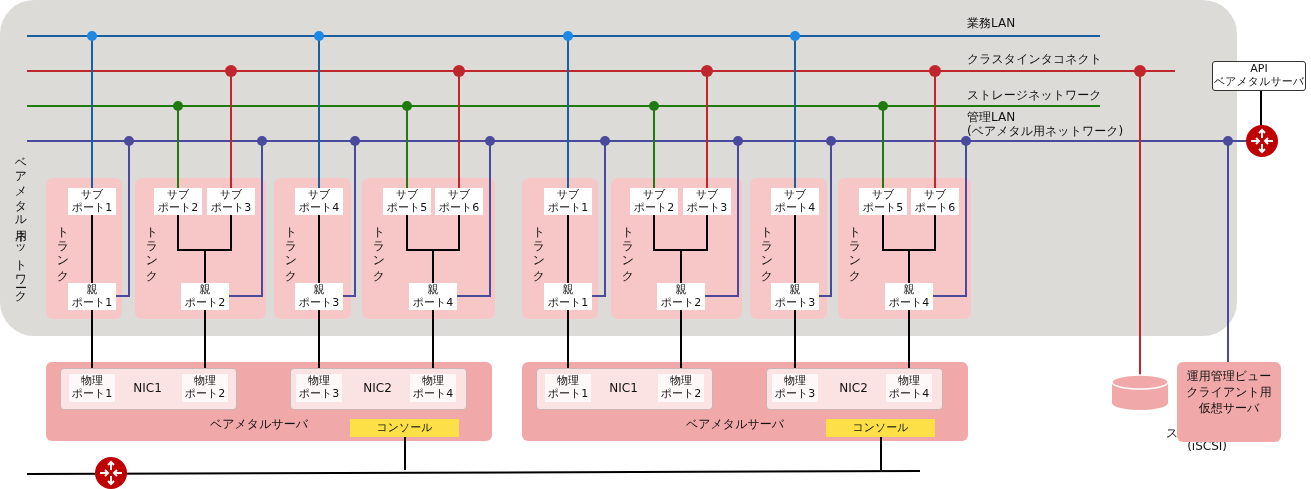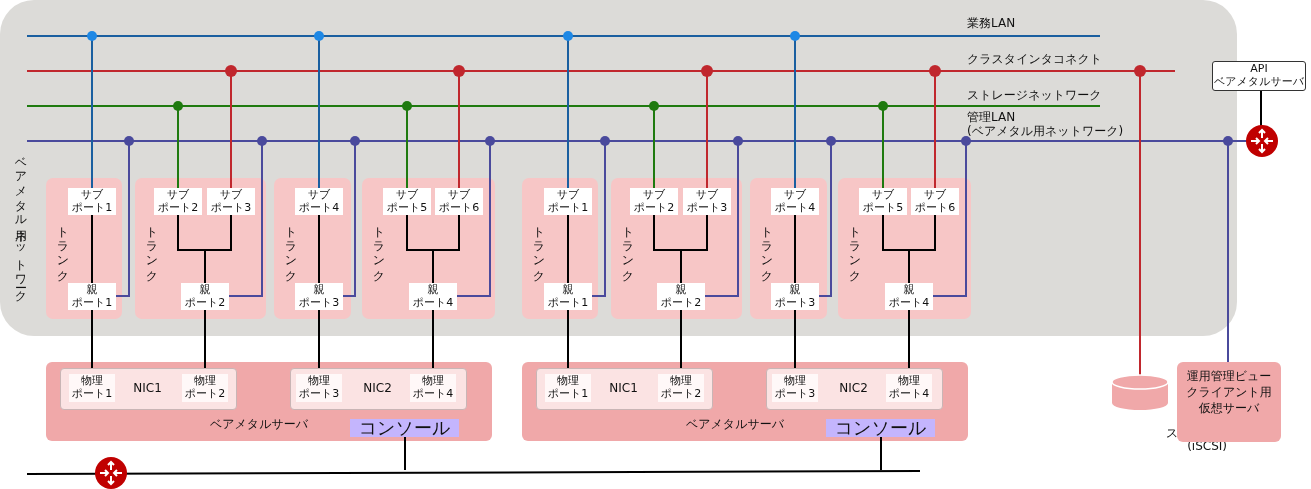--- a/index.html
+++ b/index.html
@@ -8,21 +8,21 @@
   .abs { position: absolute; }
   #gray-area { left: 0; top: 0; width: 1237px; height: 336px; background: #dcdbd8; border-radius: 34px; }
   .trunk { background: #f7c6c6; border-radius: 7px; }
   .lbl { background: #fff; text-align: center; line-height: 13px; font-size: 11px; white-space: nowrap; }
   .vtext { writing-mode: vertical-rl; font-size: 12px; letter-spacing: 1px; }
   .server { background: #f0a8a9; border-radius: 6px; }
   .nic { background: #fbe3e3; border: 1px solid #c9b5b5; border-radius: 4px; }
   .netlabel { font-size: 12px; white-space: nowrap; line-height: 14px; }
   svg#wires { position: absolute; left: 0; top: 0; }
   .api-box { background: #fff; border: 1px solid #333; border-radius: 3px; text-align: center; line-height: 13px; font-size: 11px; }
-  .console { background: #c4b5fd; text-align: center; font-size: 18px; line-height: 18px; }
+  .console { background: #fde047; text-align: center; font-size: 11px; line-height: 18px; }
 </style>
 </head>
 <body>
 
 <div id="gray-area" class="abs"></div>
 
 <div class="abs vtext" style="left:12px; top:148px;">ベアメタル用ネットワーク</div>
 
 <div class="abs netlabel" style="left:967px; top:16px;">業務LAN</div>
 <div class="abs netlabel" style="left:967px; top:52px;">クラスタインタコネクト</div>

